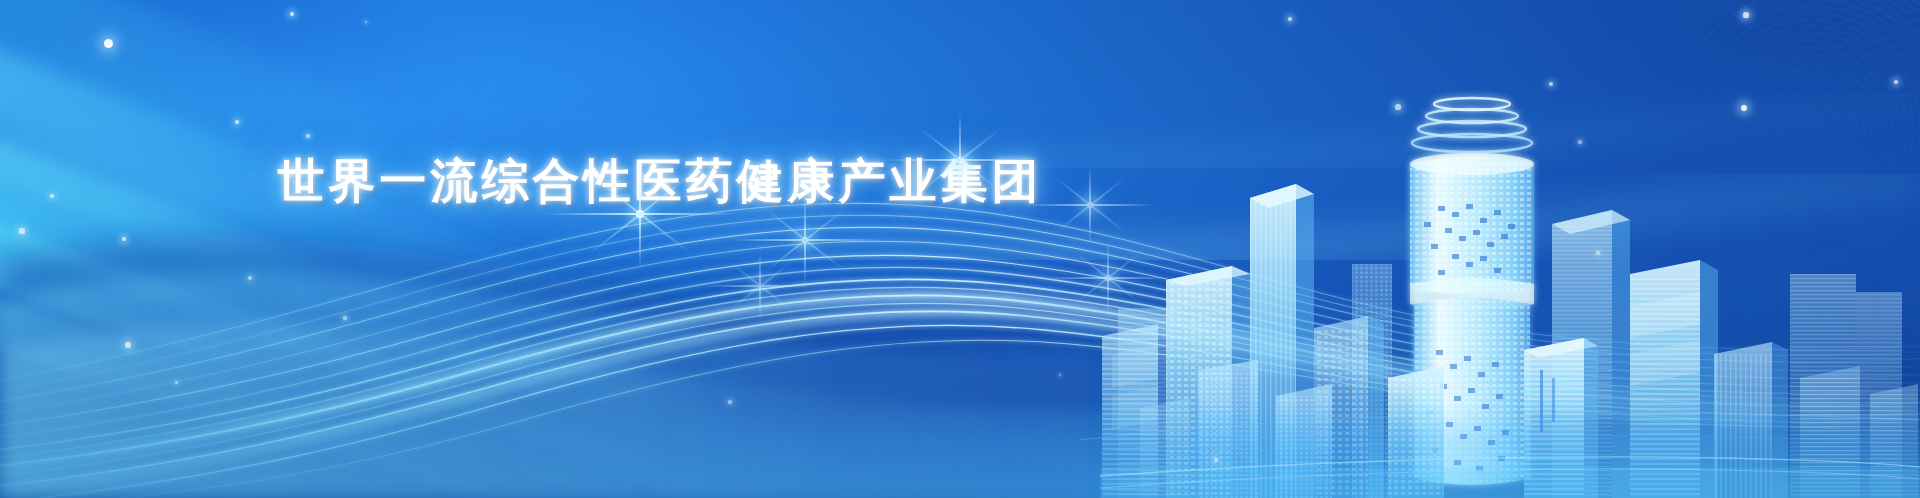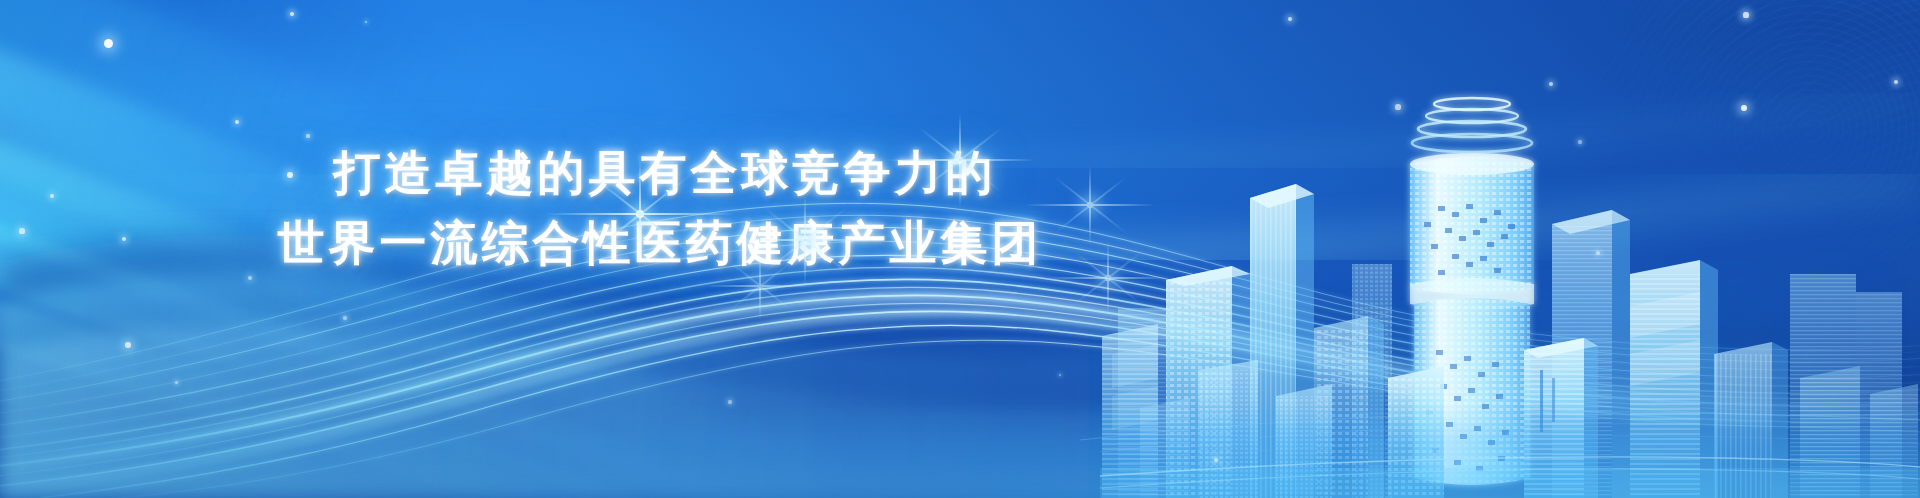--- a/index.html
+++ b/index.html
@@ -512,17 +512,16 @@
       <div class="flare" style="left: 705px; top: 252px; width: 110px; height: 68px; opacity: 0.6;">
         <div class="core" style="width: 4.8px; height: 4.8px; margin: -2.4px 0px 0px -2.4px;"></div>
         <div class="h" style="width: 110px; margin-left: -55px;"></div>
         <div class="v" style="height: 68px; margin-top: -34px;"></div>
         <div class="d1" style="width: 77px; margin-left: -38.5px; margin-top: -0.75px; transform: rotate(38deg);"></div>
         <div class="d2" style="width: 77px; margin-left: -38.5px; margin-top: -0.75px; transform: rotate(-38deg);"></div>
       </div>
     </div>
 
   <div id="headline">
-    <span class="hl-line" id="hl-line-1">打造卓越的具有全球竞争力的</span>
     <span class="hl-line" id="hl-line-2">世界一流综合性医药健康产业集团</span>
   </div>
 
 </div>
 
 </body></html>

